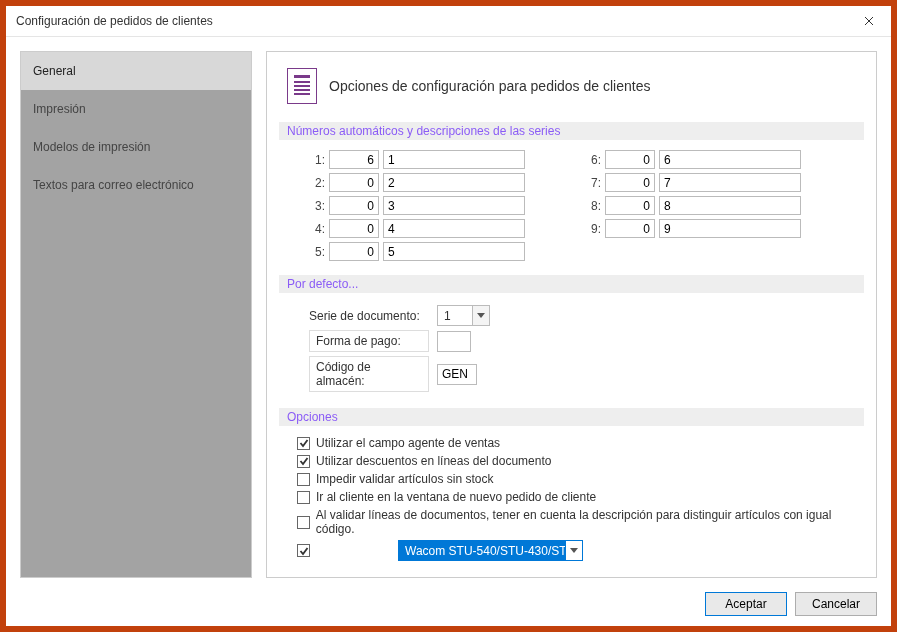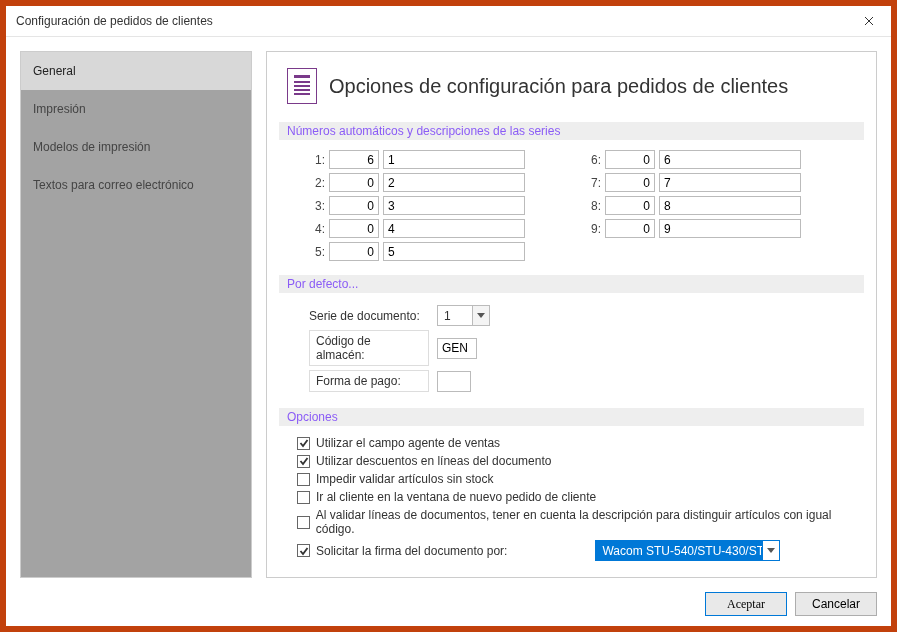--- a/index.html
+++ b/index.html
@@ -90,21 +90,21 @@
     position: absolute;
     left: 6px; right: 6px;
     top: 12px;
     height: 14px;
     background:
       linear-gradient(#7a3a8a,#7a3a8a) 0 0/100% 2px no-repeat,
       linear-gradient(#7a3a8a,#7a3a8a) 0 4px/100% 2px no-repeat,
       linear-gradient(#7a3a8a,#7a3a8a) 0 8px/100% 2px no-repeat,
       linear-gradient(#7a3a8a,#7a3a8a) 0 12px/100% 2px no-repeat;
   }
-  .header-title { font-size: 20px; color: #333; }
+  .header-title { font-size: 14px; color: #333; }
 
   .section-header {
     background: #eee;
     padding: 2px 8px;
     font-size: 12px;
     color: #8b5cf6;
     margin-top: 8px;
   }
 
   .series-grid {
@@ -216,21 +216,21 @@
     padding: 0 14px 10px 0;
   }
   .btn {
     min-width: 82px;
     height: 24px;
     border: 1px solid #adadad;
     background: #e9e9e9;
     font-family: inherit; font-size: 12px;
     padding: 0 10px;
   }
-  .btn.primary { border-color: #0078d7; font-family: Liberation Serif, serif; }
+  .btn.primary { border-color: #0078d7; }
 </style>
 </head>
 <body>
 
 <div class="window">
 
   <div class="titlebar">
     <div class="titlebar-title">Configuración de pedidos de clientes</div>
     <div class="title-controls">
       <div class="title-btn">
@@ -320,26 +320,26 @@
           <span class="select-wrap">
             <span class="select-value">1</span>
             <span class="select-arrow">
                 <svg viewBox="0 0 8 6">
                   <path d="M0 0 L4 5 L8 0 Z"></path>
                 </svg>
               </span>
           </span>
         </div>
         <div class="def-row">
+          <span class="def-label">Forma de pago:</span>
+          <input class="small-input" style="width: 34px;" value="">
+        </div>
+        <div class="def-row">
           <span class="def-label">Código de almacén:</span>
           <input class="small-input" value="GEN" style="">
-        </div>
-        <div class="def-row">
-          <span class="def-label">Forma de pago:</span>
-          <input class="small-input" style="width: 34px;" value="">
         </div>
       </div>
 
       <div class="section-header">Opciones</div>
 
       <div class="opts-body">
         <div class="chk-row">
           <span class="chk checked">
               <svg viewBox="0 0 10 10">
                 <path d="M1.5 5 L4 8 L8.5 2"></path>
@@ -366,21 +366,20 @@
         <div class="chk-row">
           <span class="chk"></span>
           <span>Al validar líneas de documentos, tener en cuenta la descripción para distinguir artículos con igual código.</span>
         </div>
         <div class="chk-row">
           <span class="chk checked">
               <svg viewBox="0 0 10 10">
                 <path d="M1.5 5 L4 8 L8.5 2"></path>
               </svg>
             </span>
-          <span>Solicitar la firma del documento por:</span>
           <span class="sig-select">
             <span class="select-value">Wacom STU-540/STU-430/STU-</span>
             <span class="select-arrow">
                 <svg viewBox="0 0 8 6">
                   <path d="M0 0 L4 5 L8 0 Z"></path>
                 </svg>
               </span>
           </span>
         </div>
       </div>

